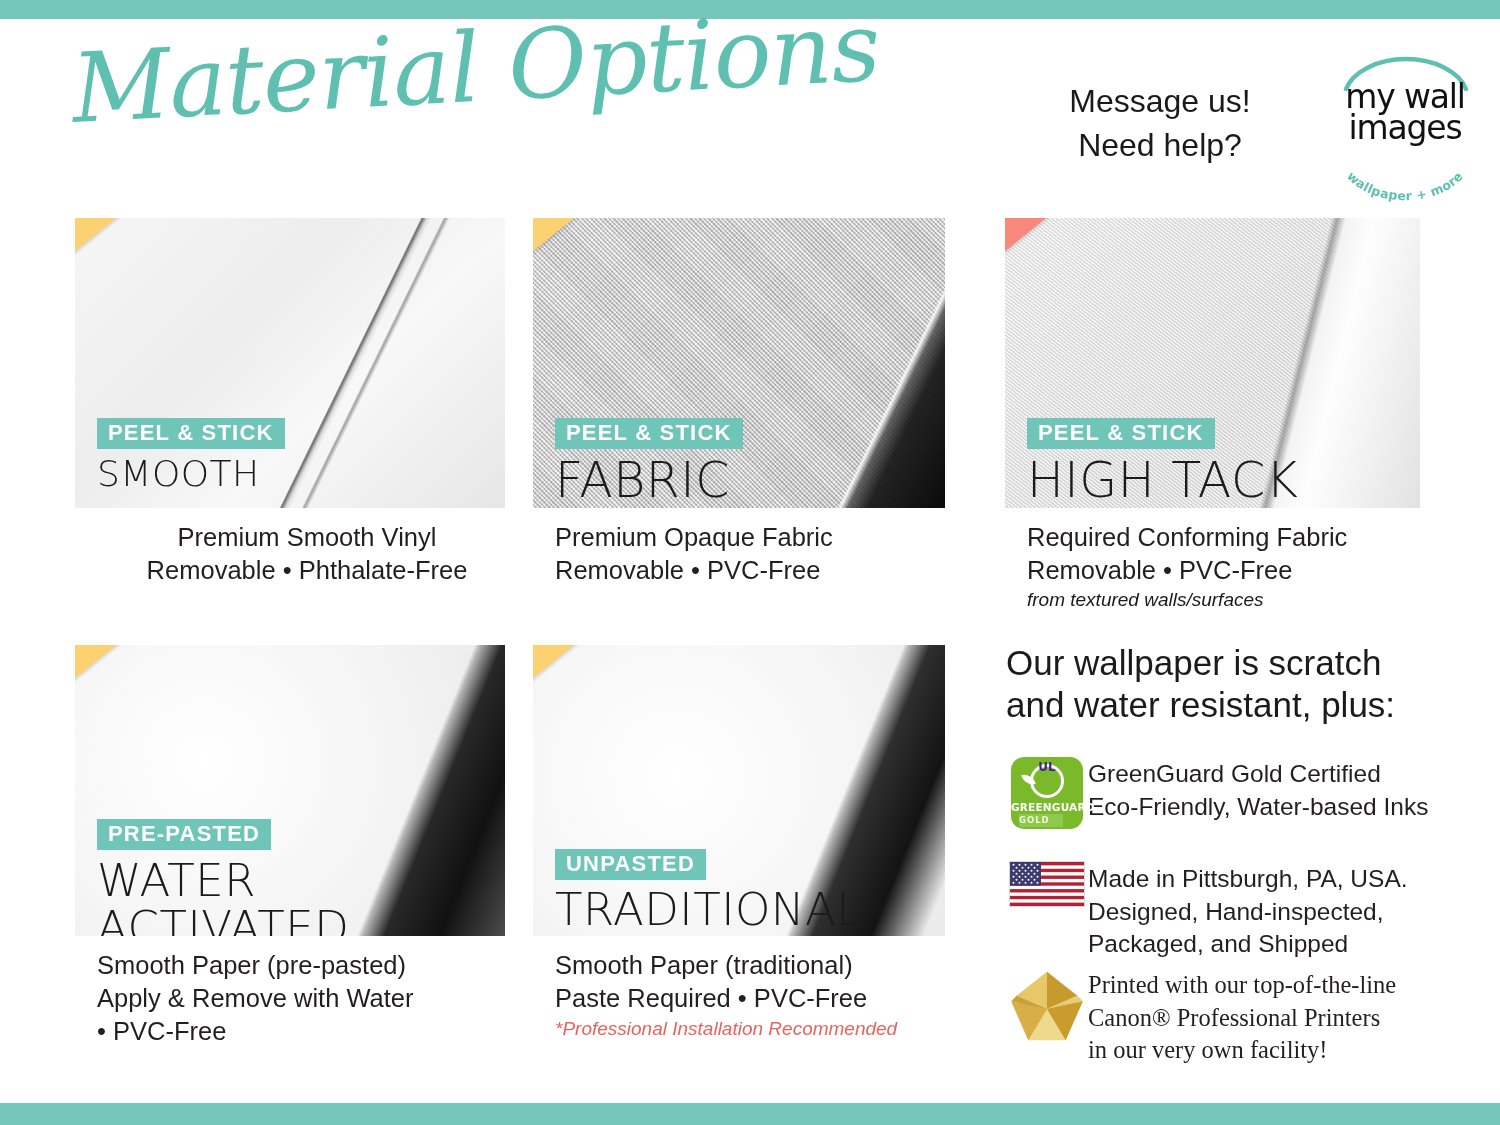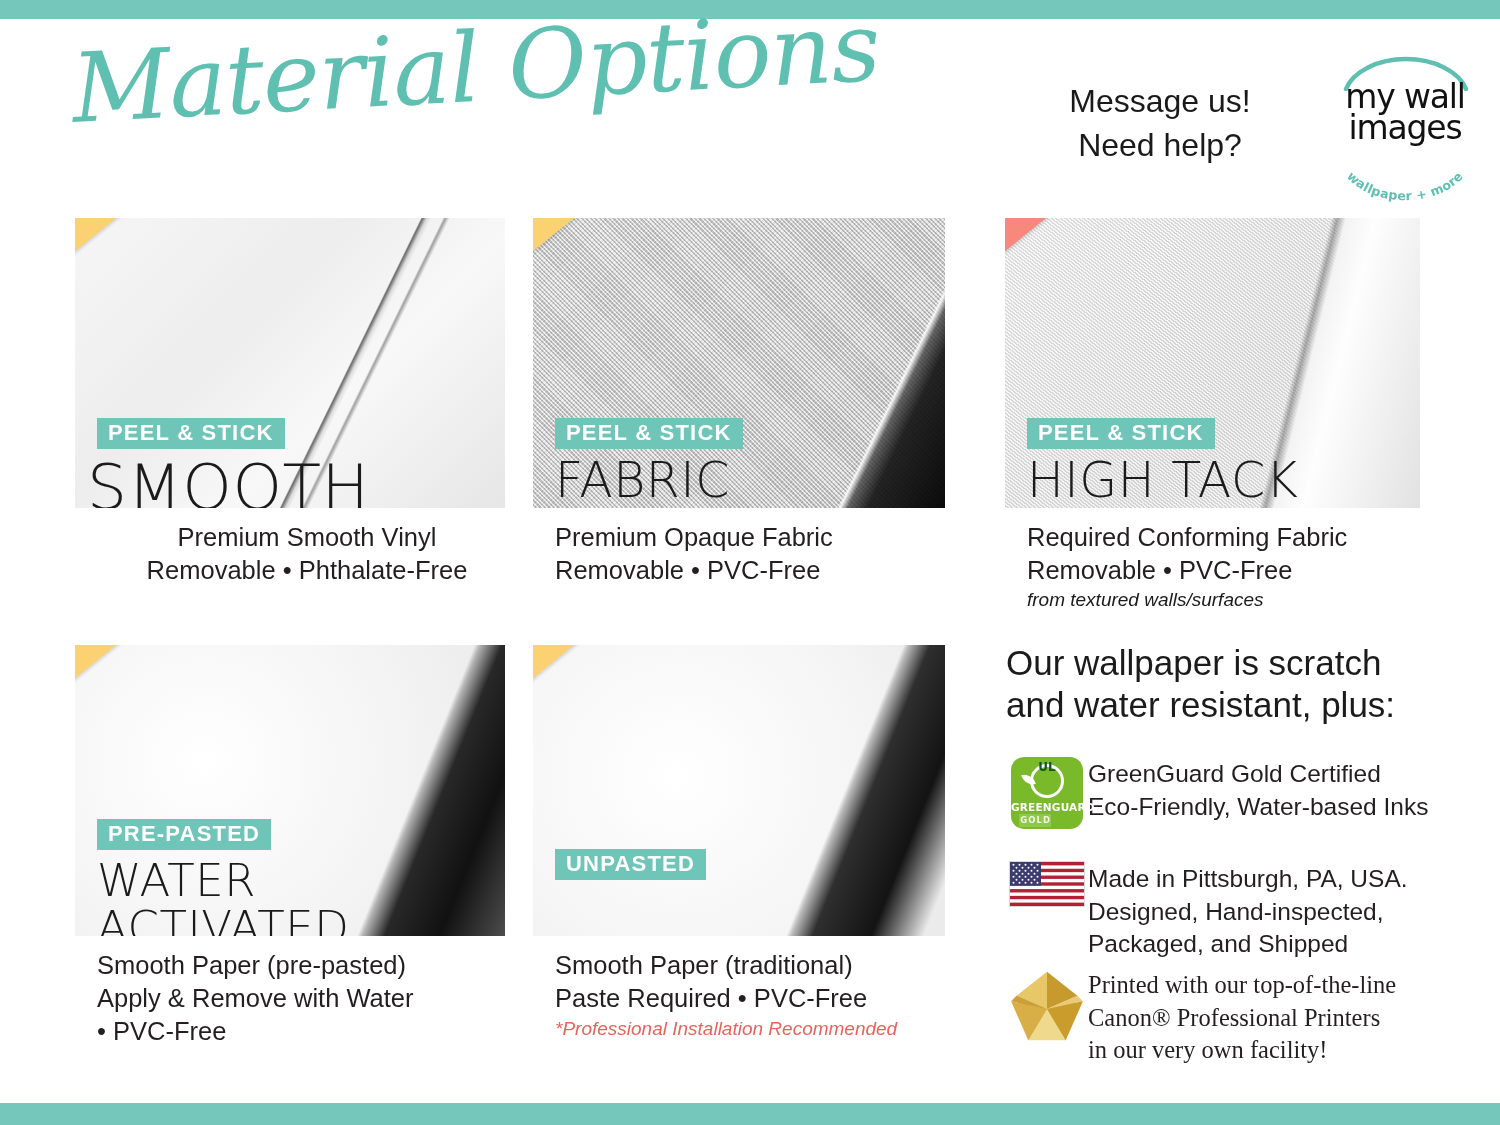--- a/index.html
+++ b/index.html
@@ -138,38 +138,38 @@
   
   .gg{width:72px;height:72px;border-radius:13px;background:#7ab929;position:relative;}
   .gg-circle{
     position:absolute;left:50%;top:7px;transform:translateX(-50%);
     width:34px;height:34px;border-radius:50%;
     border:3px solid #ffffff;
     box-sizing:border-box;
   }
   .gg-ul{
     position:absolute;left:0;top:3px;width:100%;text-align:center;
-    color:#14532d;font-size:12px;font-weight:700;font-family:"DejaVu Sans",sans-serif;
+    color:#4c1d95;font-size:12px;font-weight:700;font-family:"DejaVu Sans",sans-serif;
   }
   .gg-leaf{
     position:absolute;left:12px;top:16px;width:11px;height:13px;
     background:#ffffff;
     border-radius:0 100% 0 100%;
     transform:rotate(-20deg);
   }
   .gg-name{
     position:absolute;left:0;top:44px;width:100%;text-align:right;
     color:#ffffff;font-size:10.5px;font-weight:700;letter-spacing:0.2px;
     font-family:"DejaVu Sans",sans-serif;
   }
   .gg-gold{
-    position:absolute;left:8px;top:57px;width:32px;height:13px;
+    position:absolute;left:8px;top:57px;width:44px;height:13px;
     background:#8fc84a;
     color:#f2f7e4;font-size:8.5px;font-weight:700;letter-spacing:1px;
-    text-align:right;line-height:13px;
+    text-align:left;line-height:13px;
     font-family:"DejaVu Sans",sans-serif;
   }
 
   .flagbox{width:74px;height:44px;position:relative;box-shadow:0 0 0 1px #d8d8d8;}
   .star-wrap{width:78px;height:76px;}
 </style>
 </head>
 <body>
 
 <div class="band band-top"></div>
@@ -203,21 +203,21 @@
 <div class="card" style="left:75px;top:218px;width:430px;">
   <div class="card-img" style="height:290px;">
     <div class="tex" style="background:
            linear-gradient(116deg, rgba(0,0,0,0) 60.5%, rgba(60,60,60,.75) 60.8%, rgba(120,120,120,.2) 61.6%, rgba(0,0,0,0) 62.4%),
            linear-gradient(116deg, rgba(0,0,0,0) 64.4%, rgba(90,90,90,.55) 64.8%, rgba(0,0,0,0) 65.6%),
            linear-gradient(135deg,#f6f6f6 0%,#ededed 38%,#f8f8f8 62%,#e6e6e6 100%);"></div>
     <div class="ribbon yellow">
       
     </div>
     <div class="badge" style="left:22px;top:200px;">PEEL &amp; STICK</div>
-    <div class="cardname" style="left:12px;top:238px;font-size:63px;">SMOOTH</div>
+    <div class="cardname" style="left:22px;top:238px;font-size:36px;">SMOOTH</div>
   </div>
   <div class="card-desc" style="left:22px;top:303px;width:420px;text-align:center;">Premium Smooth Vinyl
 Removable • Phthalate-Free</div>
 </div>
 
 <div class="card" style="left:533px;top:218px;width:412px;">
   <div class="card-img" style="height:290px;">
     <div class="tex" style="background:
            linear-gradient(116deg, rgba(0,0,0,0) 80.5%, rgba(255,255,255,.85) 81%, rgba(70,70,70,.8) 82.4%, rgba(20,20,20,.92) 86%, rgba(0,0,0,.95) 100%),
            repeating-linear-gradient(45deg, rgba(255,255,255,.55) 0 1.6px, rgba(150,150,150,.38) 1.6px 3.2px),
@@ -269,20 +269,21 @@
 
 <div class="card" style="left:533px;top:645px;width:412px;">
   <div class="card-img" style="height:291px;">
     <div class="tex" style="background:
            linear-gradient(112deg, rgba(0,0,0,0) 70%, rgba(130,130,130,.5) 71%, rgba(30,30,30,.92) 75%, rgba(12,12,12,.97) 86%, rgba(235,235,235,.85) 96%),
            radial-gradient(circle at 35% 45%, #ffffff 0%, #f5f5f5 60%, #ebebeb 100%);"></div>
     <div class="ribbon yellow">
       
     </div>
     <div class="badge" style="left:22px;top:204px;">UNPASTED</div>
+    <div class="cardname" style="left:22px;top:242px;font-size:45px;">TRADITIONAL*</div>
   </div>
   <div class="card-desc" style="left:22px;top:304px;width:420px;">Smooth Paper (traditional)
 Paste Required • PVC-Free</div>
   <div class="card-note red" style="left:22px;top:372px;width:430px;">*Professional Installation Recommended</div>
 </div>
 
 <div class="promo-head">Our wallpaper is scratch
 and water resistant, plus:</div>
 
 <div class="benefit" style="top:757px;">

